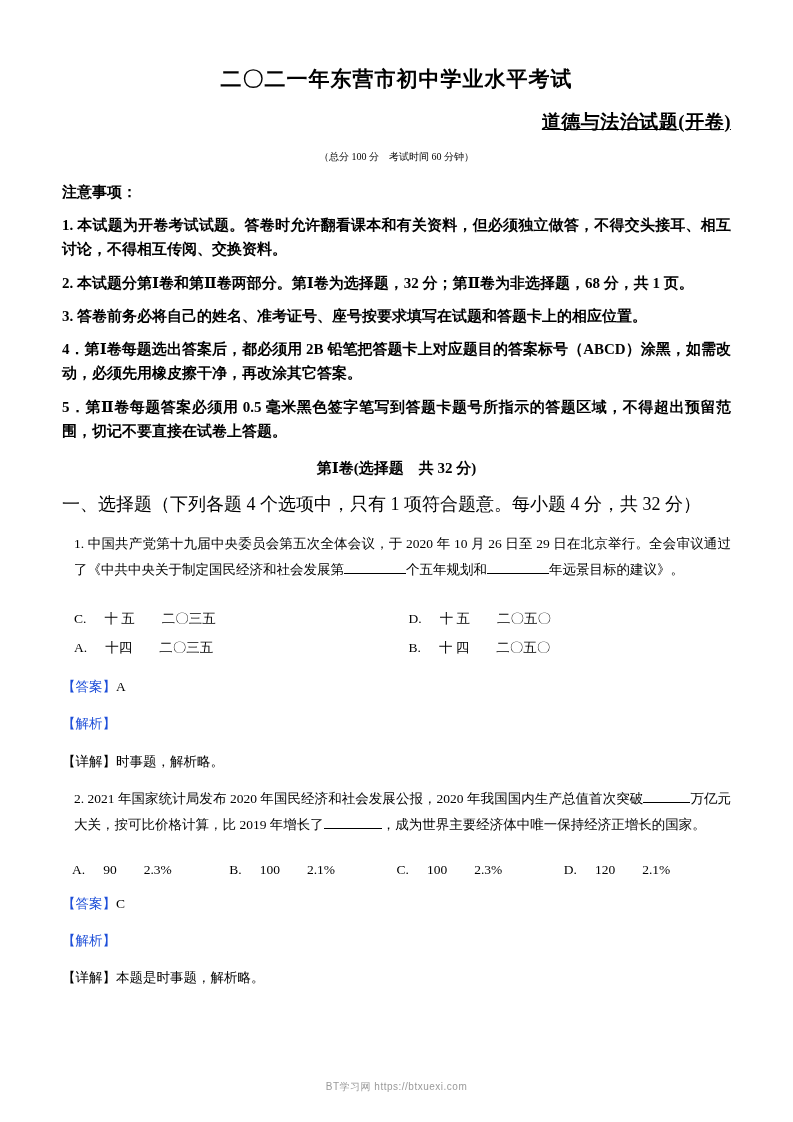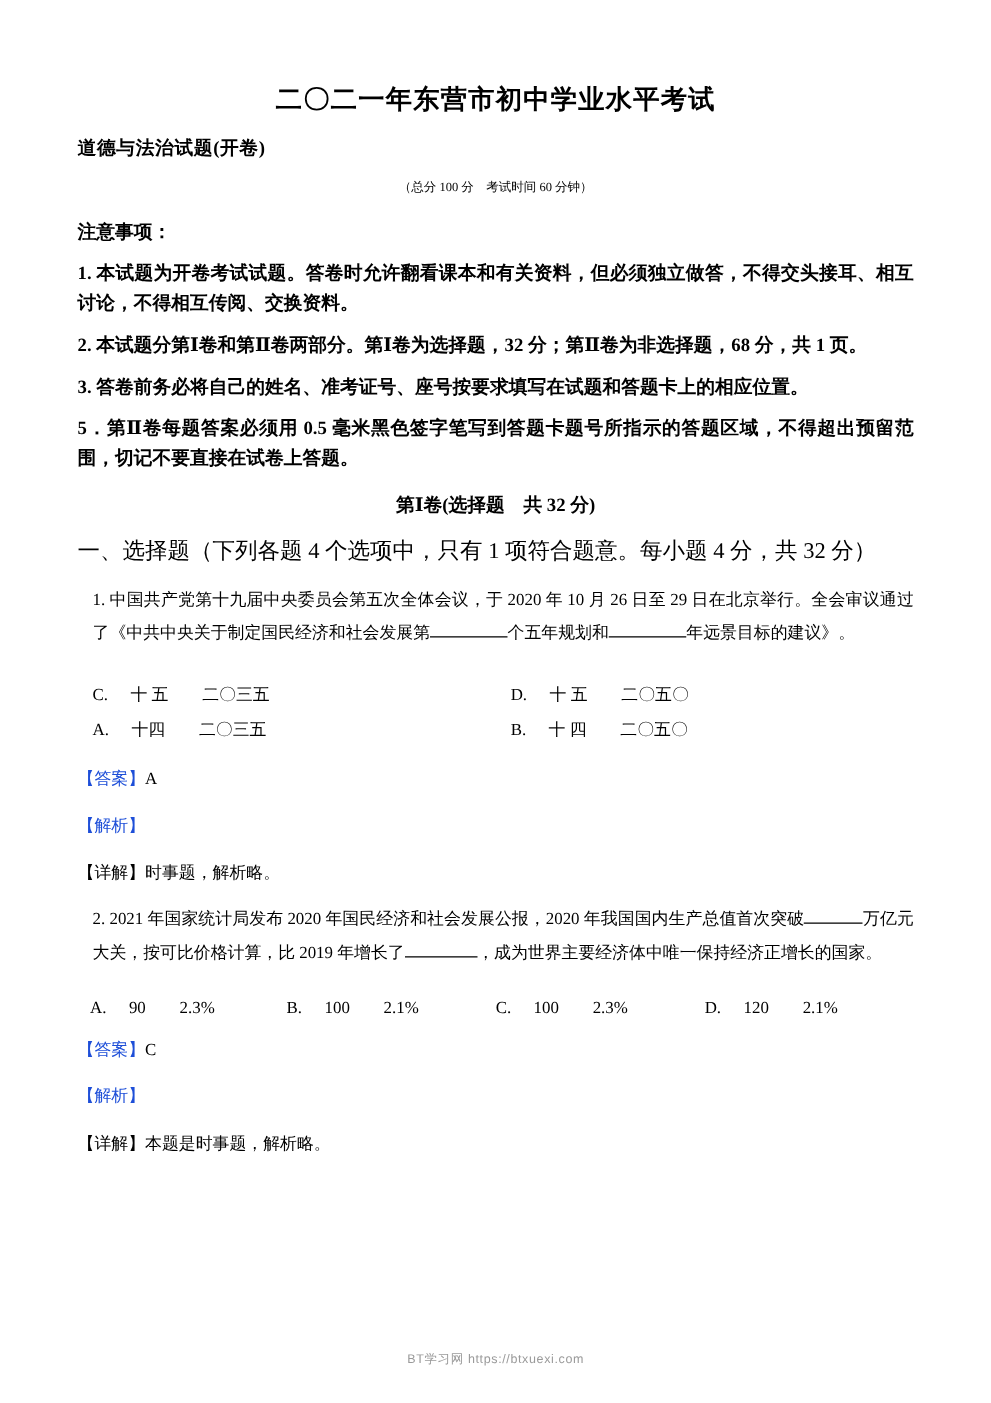--- a/index.html
+++ b/index.html
@@ -24,26 +24,27 @@
   }
   .title1 {
     text-align: center;
     font-size: 21px;
     font-weight: bold;
     letter-spacing: 1px;
     margin: 12px 0 0 0;
     line-height: 1.5;
   }
   .title2 {
-    text-align: left;
-    font-size: 15px;
+    text-align: right;
+    font-size: 19px;
     font-weight: bold;
     letter-spacing: 0.5px;
     margin: 12px 0 0 0;
     line-height: 1.5;
+    text-decoration: underline;
   }
   .title3 {
     text-align: center;
     font-size: 10px;
     margin: 13px 0 0 0;
     line-height: 1.5;
   }
   .notice-head {
     font-size: 15px;
     font-weight: bold;
@@ -140,20 +141,21 @@
 
   <h1 class="title1">二〇二一年东营市初中学业水平考试</h1>
   <h2 class="title2">道德与法治试题(开卷)</h2>
   <div class="title3">（总分 100 分　考试时间 60 分钟）</div>
 
   <div class="notice-head">注意事项：</div>
 
   <p class="para">1. 本试题为开卷考试试题。答卷时允许翻看课本和有关资料，但必须独立做答，不得交头接耳、相互讨论，不得相互传阅、交换资料。</p>
   <p class="para">2. 本试题分第Ⅰ卷和第Ⅱ卷两部分。第Ⅰ卷为选择题，32 分；第Ⅱ卷为非选择题，68 分，共 1 页。</p>
   <p class="para">3. 答卷前务必将自己的姓名、准考证号、座号按要求填写在试题和答题卡上的相应位置。</p>
+  <p class="para">4．第Ⅰ卷每题选出答案后，都必须用 2B 铅笔把答题卡上对应题目的答案标号（ABCD）涂黑，如需改动，必须先用橡皮擦干净，再改涂其它答案。</p>
   <p class="para">5．第Ⅱ卷每题答案必须用 0.5 毫米黑色签字笔写到答题卡题号所指示的答题区域，不得超出预留范围，切记不要直接在试卷上答题。</p>
 
   <div class="section-center">第Ⅰ卷(选择题　共 32 分)</div>
 
   <div class="q-head">一、选择题（下列各题 4 个选项中，只有 1 项符合题意。每小题 4 分，共 32 分）</div>
 
   <div class="q-body">
     <span>1. 中国共产党第十九届中央委员会第五次全体会议，于 2020 年 10 月 26 日至 29 日在北京举行。全会审议通过了《中共中央关于制定国民经济和社会发展第</span><span class="blank b-long"></span><span>个五年规划和</span><span class="blank b-long"></span><span>年远景目标的建议》。</span>
   </div>
 

